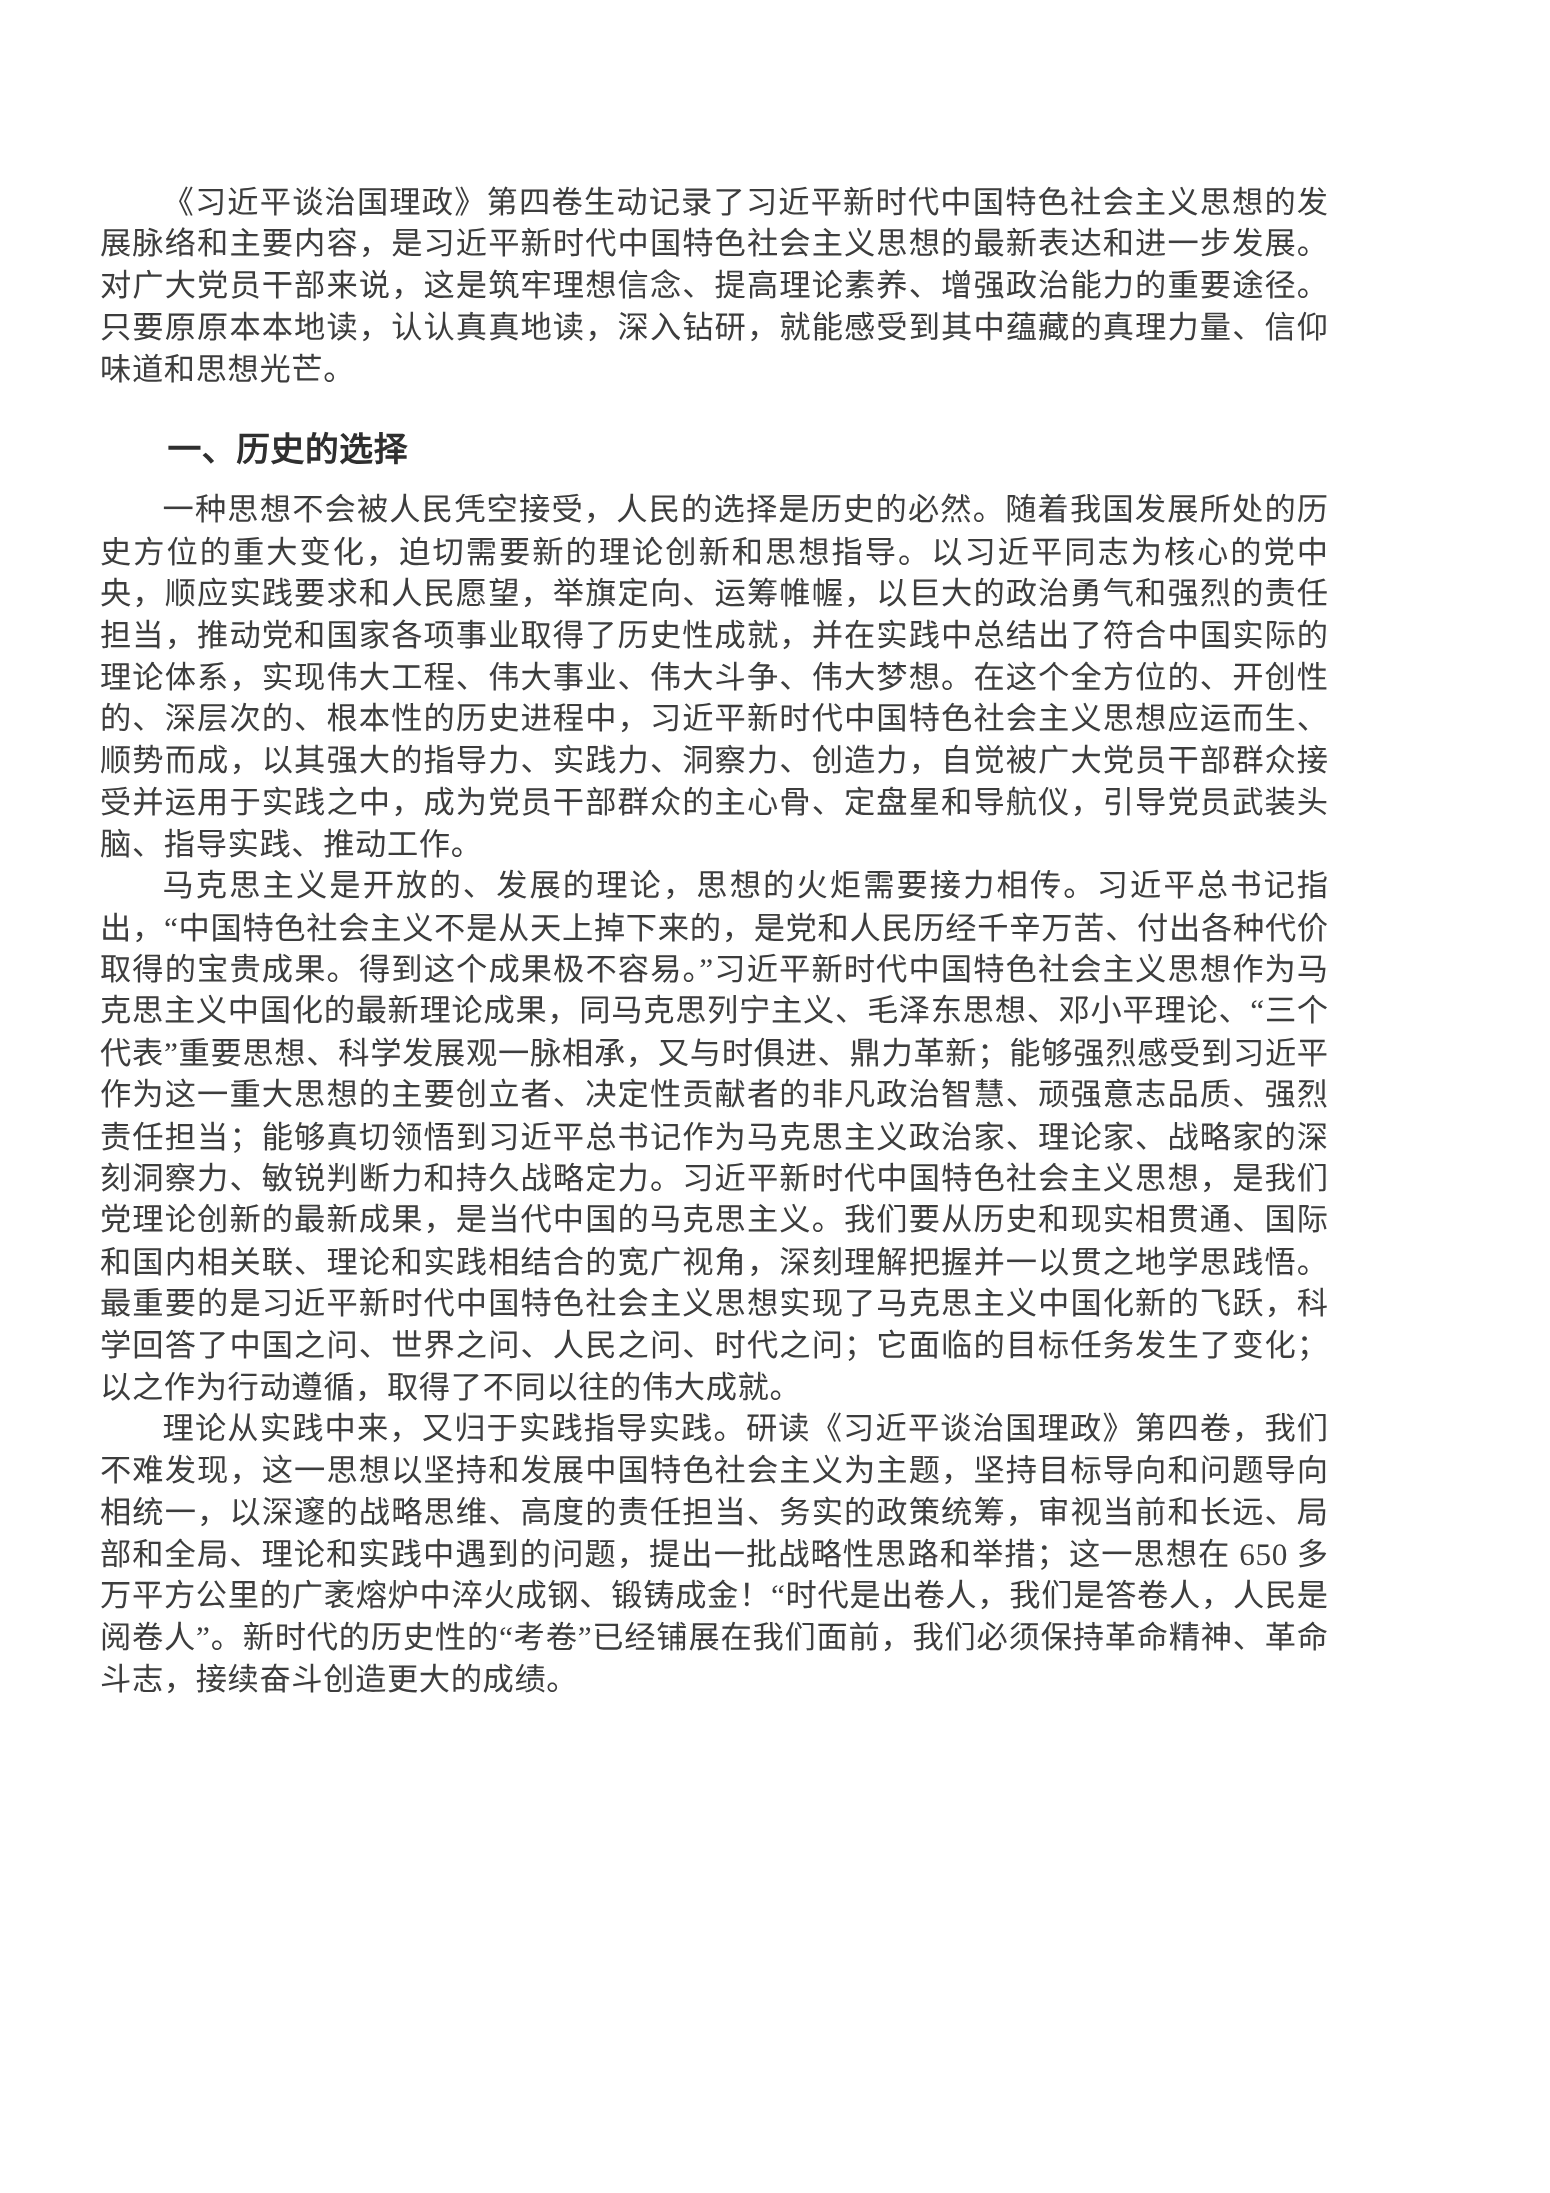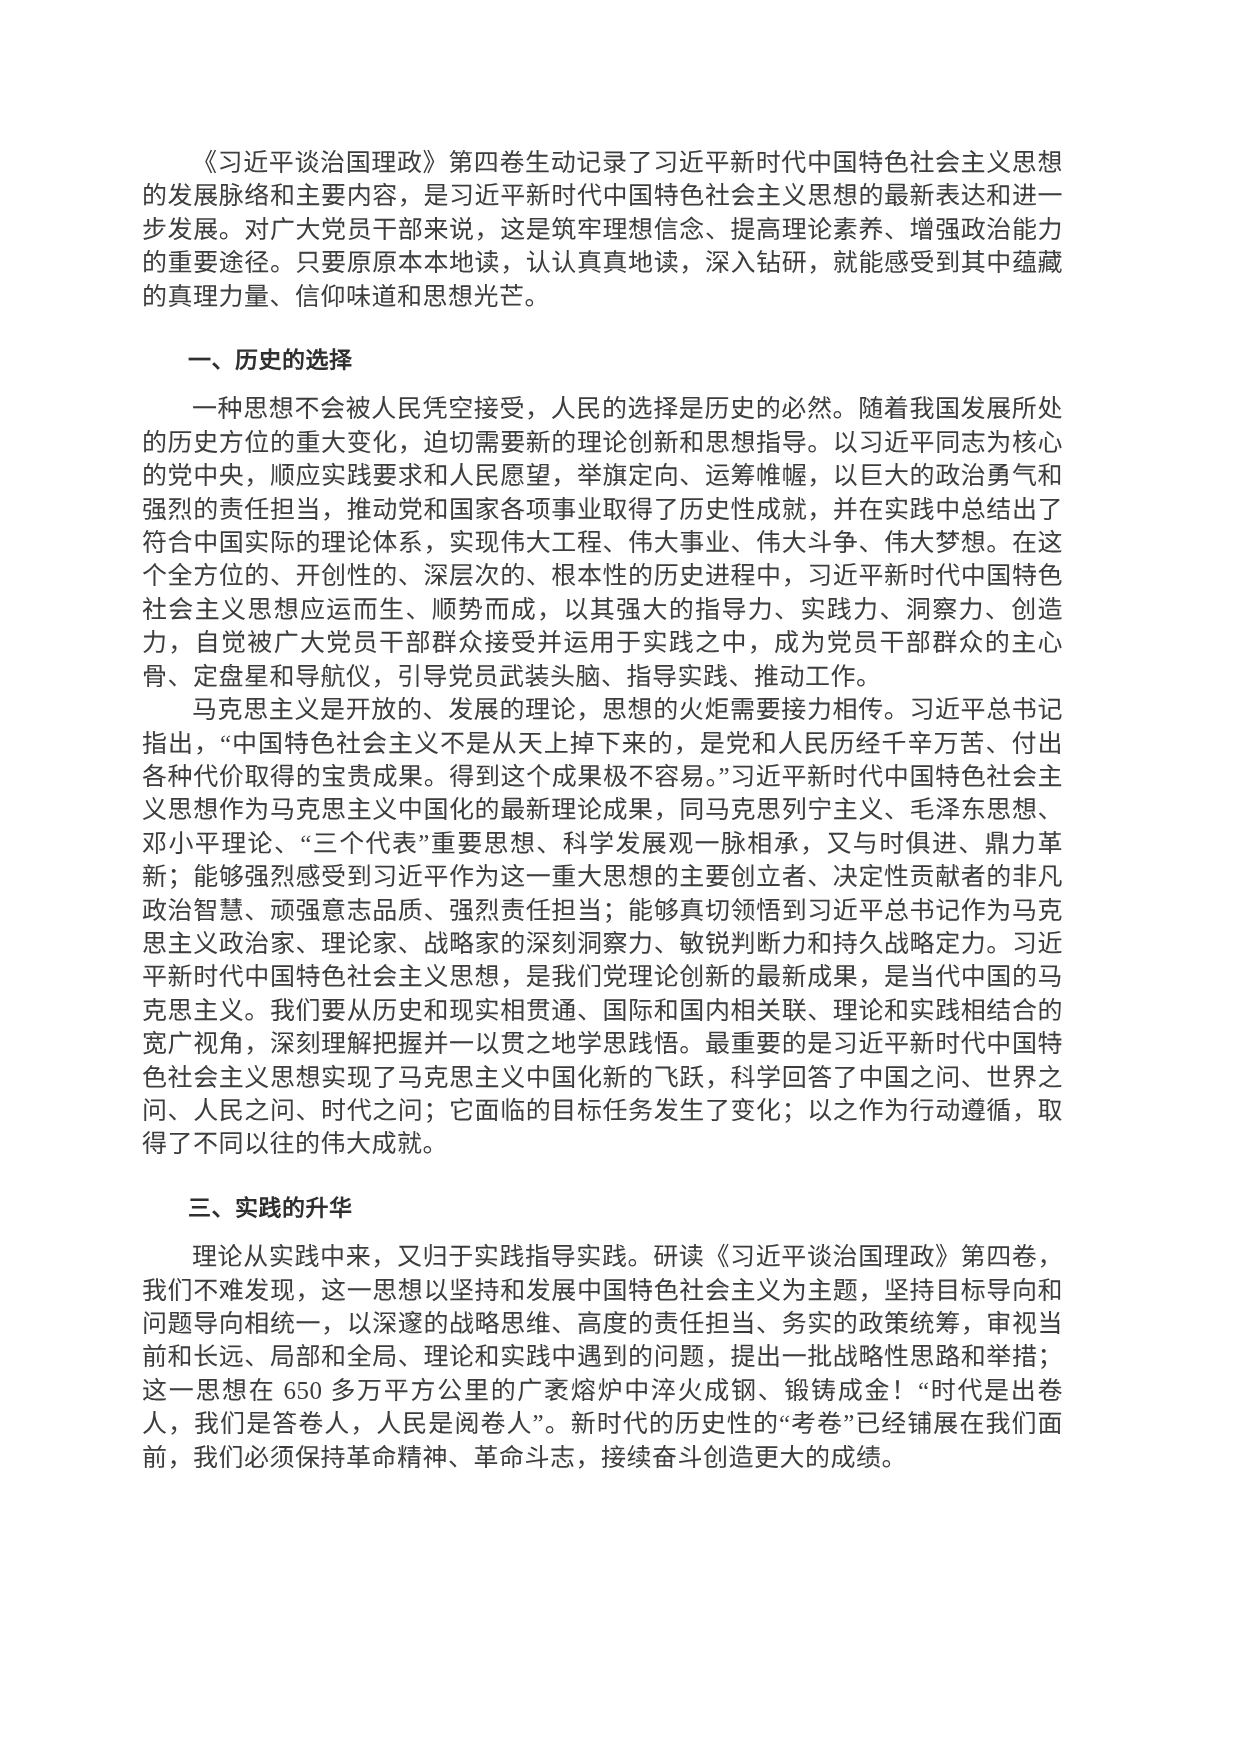--- a/index.html
+++ b/index.html
@@ -10,37 +10,36 @@
   .page {
     position: relative;
     width: 1240px;
     height: 1754px;
     margin: 0 auto;
     background: #ffffff;
     overflow: hidden;
     font-family: "Liberation Serif", "DejaVu Serif", serif;
   }
   .content {
-    padding: 146px 177px 0 118px;
-    margin-left: 24px;
+    padding: 146px 177px 0 80px;
   }
   .para {
     margin: 0;
     font-size: 25px;
     line-height: 33.4px;
     color: #3d3d3d;
     text-indent: 2em;
     text-align: justify;
     text-justify: inter-ideograph;
     letter-spacing: 0.5px;
     word-break: break-all;
   }
   .section-heading {
     margin: 31px 0 15px 0;
-    font-size: 23px;
+    font-size: 27px;
     line-height: 33.4px;
     font-weight: bold;
     color: #2f2f2f;
     text-indent: 2em;
     letter-spacing: 0.5px;
   }
 </style>
 </head>
 <body>
 
@@ -52,18 +51,17 @@
     <div>
       <h2 class="section-heading">一、历史的选择</h2>
       <p class="para">一种思想不会被人民凭空接受，人民的选择是历史的必然。随着我国发展所处的历史方位的重大变化，迫切需要新的理论创新和思想指导。以习近平同志为核心的党中央，顺应实践要求和人民愿望，举旗定向、运筹帷幄，以巨大的政治勇气和强烈的责任担当，推动党和国家各项事业取得了历史性成就，并在实践中总结出了符合中国实际的理论体系，实现伟大工程、伟大事业、伟大斗争、伟大梦想。在这个全方位的、开创性的、深层次的、根本性的历史进程中，习近平新时代中国特色社会主义思想应运而生、顺势而成，以其强大的指导力、实践力、洞察力、创造力，自觉被广大党员干部群众接受并运用于实践之中，成为党员干部群众的主心骨、定盘星和导航仪，引导党员武装头脑、指导实践、推动工作。</p>
     </div>
 
     <div>
       <p class="para">马克思主义是开放的、发展的理论，思想的火炬需要接力相传。习近平总书记指出，“中国特色社会主义不是从天上掉下来的，是党和人民历经千辛万苦、付出各种代价取得的宝贵成果。得到这个成果极不容易。”习近平新时代中国特色社会主义思想作为马克思主义中国化的最新理论成果，同马克思列宁主义、毛泽东思想、邓小平理论、“三个代表”重要思想、科学发展观一脉相承，又与时俱进、鼎力革新；能够强烈感受到习近平作为这一重大思想的主要创立者、决定性贡献者的非凡政治智慧、顽强意志品质、强烈责任担当；能够真切领悟到习近平总书记作为马克思主义政治家、理论家、战略家的深刻洞察力、敏锐判断力和持久战略定力。习近平新时代中国特色社会主义思想，是我们党理论创新的最新成果，是当代中国的马克思主义。我们要从历史和现实相贯通、国际和国内相关联、理论和实践相结合的宽广视角，深刻理解把握并一以贯之地学思践悟。最重要的是习近平新时代中国特色社会主义思想实现了马克思主义中国化新的飞跃，科学回答了中国之问、世界之问、人民之问、时代之问；它面临的目标任务发生了变化；以之作为行动遵循，取得了不同以往的伟大成就。</p>
     </div>
 
     <div>
-      <h2 class="section-heading">三、实践的升华</h2>
       <p class="para">理论从实践中来，又归于实践指导实践。研读《习近平谈治国理政》第四卷，我们不难发现，这一思想以坚持和发展中国特色社会主义为主题，坚持目标导向和问题导向相统一，以深邃的战略思维、高度的责任担当、务实的政策统筹，审视当前和长远、局部和全局、理论和实践中遇到的问题，提出一批战略性思路和举措；这一思想在 650 多万平方公里的广袤熔炉中淬火成钢、锻铸成金！“时代是出卷人，我们是答卷人，人民是阅卷人”。新时代的历史性的“考卷”已经铺展在我们面前，我们必须保持革命精神、革命斗志，接续奋斗创造更大的成绩。</p>
     </div>
 
   </div>
 </div>
 
 </body></html>

